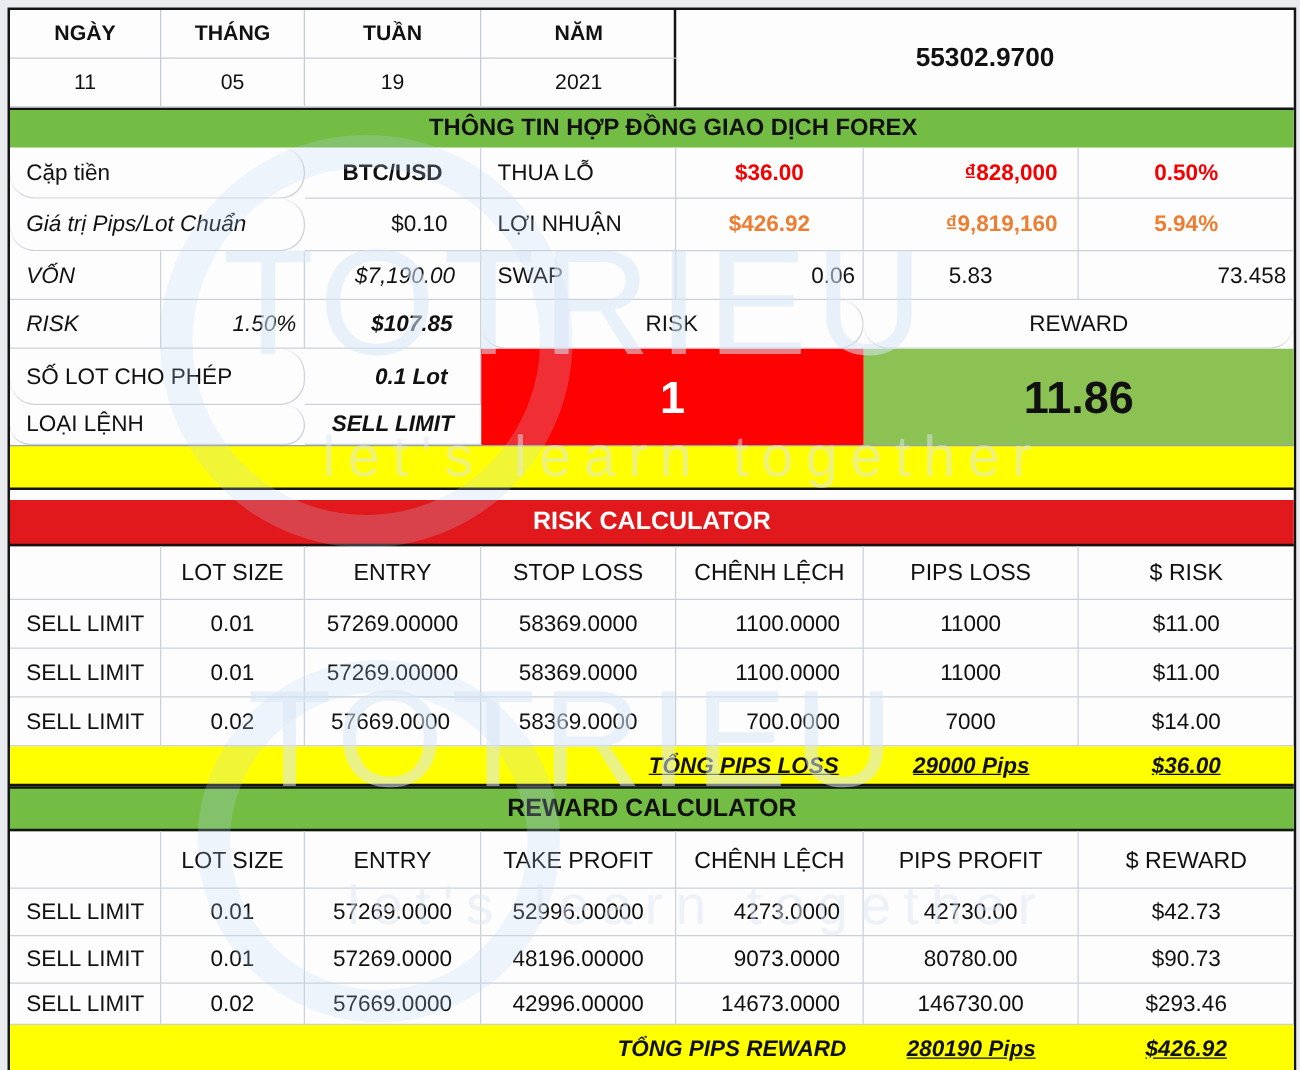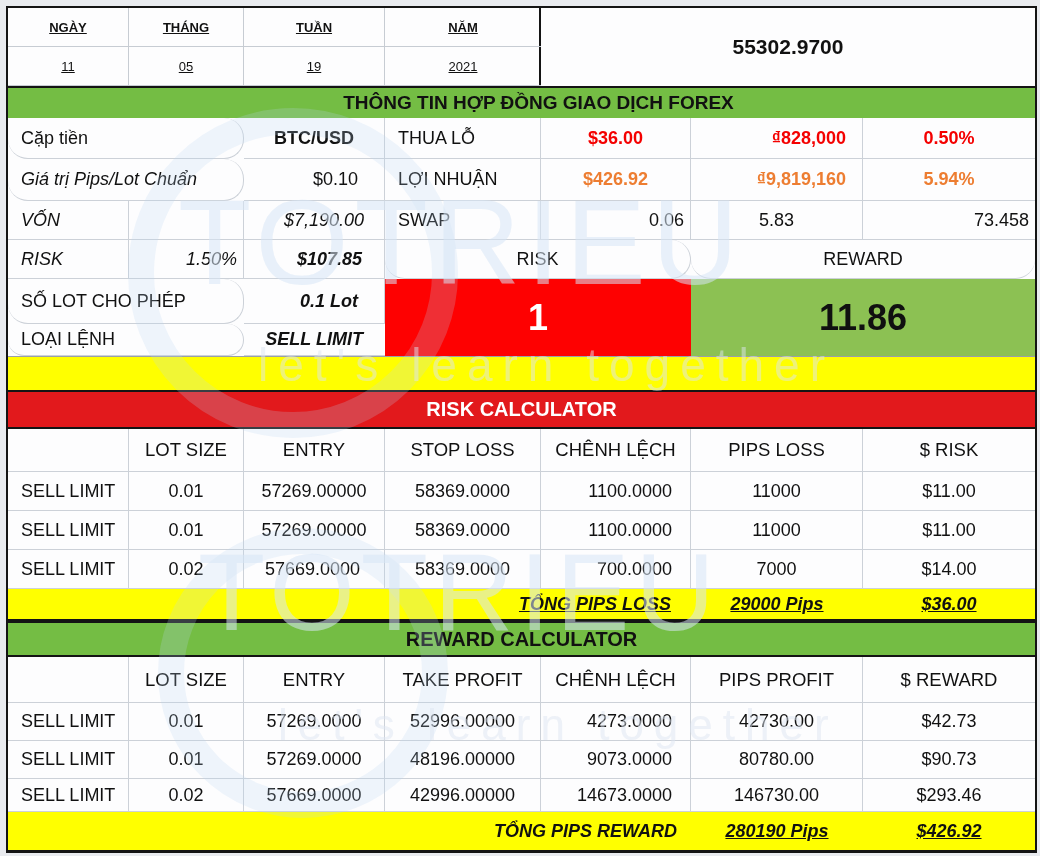--- a/index.html
+++ b/index.html
@@ -24,35 +24,34 @@
     width:533px;
     display:grid;
     grid-template-columns:121px 115px 141px 156px;
     grid-template-rows:39px 39px;
     border-right:2px solid #141414;
     border-bottom:2px solid #141414;
   }
   .dategrid > div {
     display:flex; align-items:center; justify-content:center;
     border-right:1px solid #c7ccd3; border-bottom:1px solid #c7ccd3;
-    font-size:13px;
-    text-decoration:underline;
+    font-size:17px;
   }
   .dategrid > div:nth-child(4n) { border-right:none; }
   .dategrid .hd { font-weight:bold; }
   .quote {
     flex:1; display:flex; align-items:center; justify-content:center;
     font-size:21px; font-weight:bold;
     border-bottom:2px solid #141414;
   }
   
   .band { display:flex; align-items:center; justify-content:center; }
   .band-green { height:30px; background:#74bd44; font-size:19px; font-weight:bold;padding-left:34px; }
   .band-yellow { height:36px; background:#ffff00; border-top:1px solid #9aa0a8; border-bottom:2px solid #141414; }
-  .band-red { height:37px; background:#e2191c; color:#fff; font-size:20px; font-weight:bold; border-bottom:2px solid #141414; }
+  .band-red { height:37px; background:#e2191c; color:#fff; font-size:20px; font-weight:bold; border-bottom:2px solid #141414;margin-top:8px; }
   .band-green2 { height:36px; background:#74bd44; font-size:20px; font-weight:bold; border-top:2px solid #141414; border-bottom:2px solid #141414; }
   
   .g7 { display:grid; grid-template-columns:121px 115px 141px 156px 150px 172px 172px; }
   .c {
     display:flex; align-items:center;
     border-right:1px solid #ccd1d8; border-bottom:1px solid #ccd1d8;
     font-size:18px;
     padding:0 6px;
     overflow:hidden; white-space:nowrap;
   }

